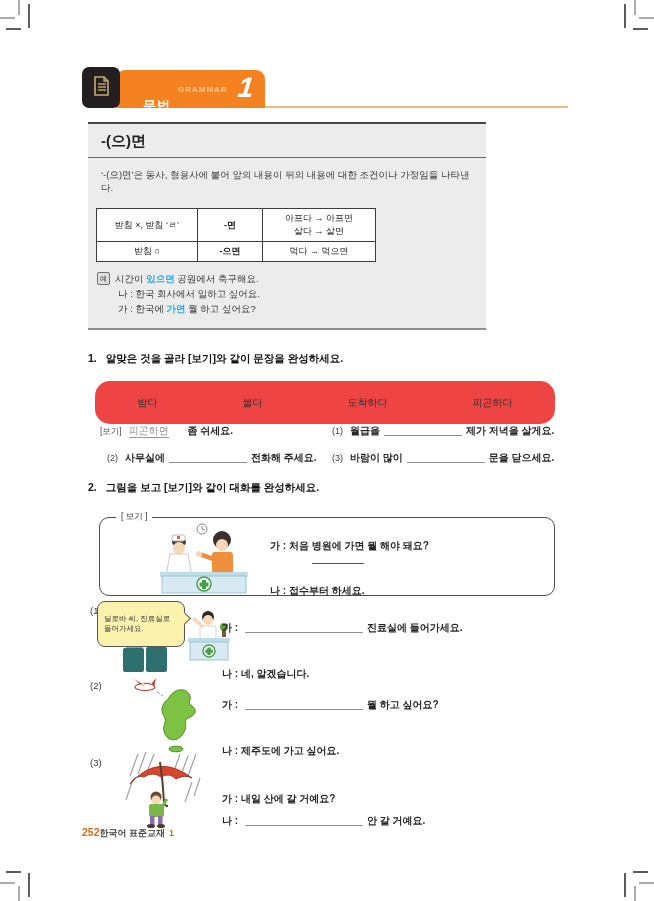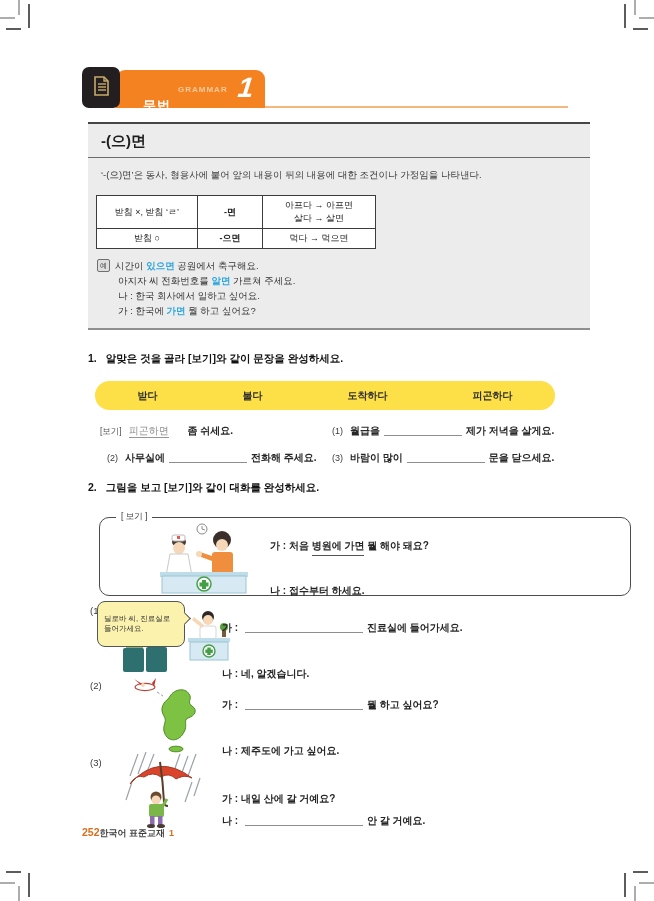--- a/index.html
+++ b/index.html
@@ -19,52 +19,52 @@
 
   
   .tab-icon-box{position:absolute;left:82px;top:67px;width:38px;height:41px;background:#231f20;border-radius:7px;display:flex;align-items:center;justify-content:center;z-index:3;}
   .tab{position:absolute;left:116px;top:70px;width:149px;height:38px;background:#f58220;border-radius:9px 9px 0 0;z-index:2;}
   .tab-ko{position:absolute;left:27px;top:11px;color:#fff;font-weight:bold;font-size:13px;letter-spacing:1px;margin-top:16px;}
   .tab-en{position:absolute;left:62px;top:15px;color:#fac89b;font-weight:bold;font-size:8px;letter-spacing:1px;}
   .tab-num{position:absolute;right:11px;top:2px;color:#fff;font-weight:bold;font-style:italic;font-size:28px;transform:skewX(-6deg);}
   .header-line{position:absolute;left:263px;top:106px;width:305px;height:1.5px;background:#f4b77d;}
 
   
-  .panel{position:absolute;left:88px;top:122px;width:502px;height:208px;background:#ececec;border-top:2px solid #454545;border-bottom:2px solid #8f8f8f;box-sizing:border-box;}
+  .panel{position:absolute;left:88px;top:122px;width:398px;height:208px;background:#ececec;border-top:2px solid #454545;border-bottom:2px solid #8f8f8f;box-sizing:border-box;}
   .panel-title{padding:8px 13px 6px;font-size:15px;font-weight:bold;color:#1d1d1d;}
   .panel-sep{height:1px;background:#6a6a6a;}
   .panel-desc{padding:11px 13px 0;font-size:9.5px;color:#3a3a3a;}
   table.conj{border-collapse:collapse;margin:13px 0 0 8px;background:#fff;font-size:9px;color:#222;}
   table.conj td{border:1px solid #3c3c3c;text-align:center;padding:3px 6px;background:#fff;}
   td.c1{width:88px;} td.c2{width:52px;font-weight:bold;} td.c3{width:100px;}
   .examples{margin:9px 0 0 9px;font-size:9.5px;line-height:15px;color:#333;}
   .ex-marker{display:inline-block;border:1px solid #6f6f6f;background:#dedede;color:#3d3d3d;font-size:7px;line-height:9px;padding:1px 2px;border-radius:2px;margin-right:5px;vertical-align:1px;}
   .examples .cont{padding-left:21px;}
   .hl{color:#2ba6de;font-weight:bold;}
 
   
   .ex-head{position:absolute;left:88px;font-size:10.5px;font-weight:bold;color:#121212;}
   .ex-head .n{margin-right:9px;}
   .blank{display:inline-block;border-bottom:1px solid #8e8e8e;height:10px;vertical-align:-2px;margin:0 4px;}
   .b78{width:78px;} .b118{width:118px;}
   .sent{font-weight:bold;color:#262626;margin-top:24px;}
   .inum{font-size:9px;color:#3a3a3a;font-weight:normal;margin-right:7px;}
 
   
-  .wordbank{position:absolute;left:95px;top:381px;width:460px;height:29px;background:#fde047;border-radius:15px;display:flex;align-items:center;justify-content:space-around;font-size:10px;font-weight:bold;color:#2e2e2e;}
+  .wordbank{position:absolute;left:95px;top:381px;width:460px;height:43px;background:#ef4444;border-radius:15px;display:flex;align-items:center;justify-content:space-around;font-size:10px;font-weight:normal;color:#2e2e2e;}
   .ex1-grid{position:absolute;left:100px;top:424px;width:456px;display:grid;grid-template-columns:232px 1fr;row-gap:13px;font-size:10px;}
   .bogi-lab{font-size:8.5px;color:#4c4c4c;margin-right:7px;}
   .bogi-ans{color:#8d8d8d;border-bottom:1px solid #969696;padding-bottom:1px;margin-right:16px;}
   .pad7{padding-left:7px;}
 
   
-  .bogi-box{position:absolute;left:99px;top:517px;width:532px;height:79px;border:1.3px solid #4c4c4c;border-radius:10px;box-sizing:border-box;}
+  .bogi-box{position:absolute;left:99px;top:517px;width:456px;height:79px;border:1.3px solid #4c4c4c;border-radius:10px;box-sizing:border-box;}
   .bogi-box-label{position:absolute;left:16px;top:-7px;background:#fff;padding:0 5px;font-size:8.5px;color:#333;}
   .bogi-dialog{position:absolute;left:170px;top:17px;font-size:10px;line-height:21px;}
-  .ul{border-bottom:1px solid #555;padding-bottom:4px;}
+  .ul{border-bottom:1px solid #555;padding-bottom:12px;}
   .item-label{position:absolute;font-size:9.5px;color:#3a3a3a;}
   .dlg{position:absolute;font-size:10px;line-height:22px;}
   .bubble{position:absolute;left:97px;top:601px;width:88px;background:#fbf2ae;border:1px solid #555;border-radius:8px;padding:12px 6px;font-size:7.5px;line-height:10px;color:#333;z-index:2;box-sizing:border-box;}
   .bubble:after{content:"";position:absolute;right:-5px;top:12px;width:8px;height:8px;background:#fbf2ae;border-right:1px solid #555;border-top:1px solid #555;transform:rotate(45deg);}
   .illus{position:absolute;}
 
   
   .footer{position:absolute;left:82px;top:826px;font-size:9px;font-weight:bold;color:#3f3f3f;}
   .footer .pg{font-size:10.5px;color:#d96c1a;}
   .footer .vol{color:#d96c1a;margin-left:4px;}
@@ -133,21 +133,20 @@
       </tr>
       <tr>
         <td class="c1">받침 ○</td>
         <td class="c2">-으면</td>
         <td class="c3">먹다 → 먹으면</td>
       </tr>
     </tbody>
       </table>
     <div class="examples">
       <div><span class="ex-marker">예</span><span>시간이 </span><span class="hl">있으면</span><span> 공원에서 축구해요.</span></div>
-      <div class="cont"><span>아지자 씨 전화번호를 </span><span class="hl">알면</span><span> 가르쳐 주세요.</span></div>
       <div class="cont">나 : 한국 회사에서 일하고 싶어요.</div>
       <div class="cont"><span>가 : 한국에 </span><span class="hl">가면</span><span> 뭘 하고 싶어요?</span></div>
     </div>
   </div>
 
   <div class="ex-head" style="top:352px;">
     <span class="n">1.</span><span>알맞은 것을 골라 [보기]와 같이 문장을 완성하세요.</span>
   </div>
   <div class="wordbank">
     <span>받다</span>

